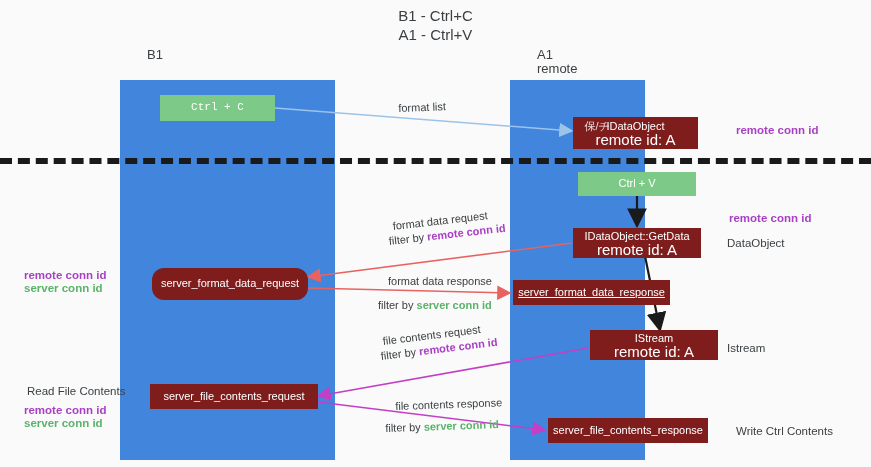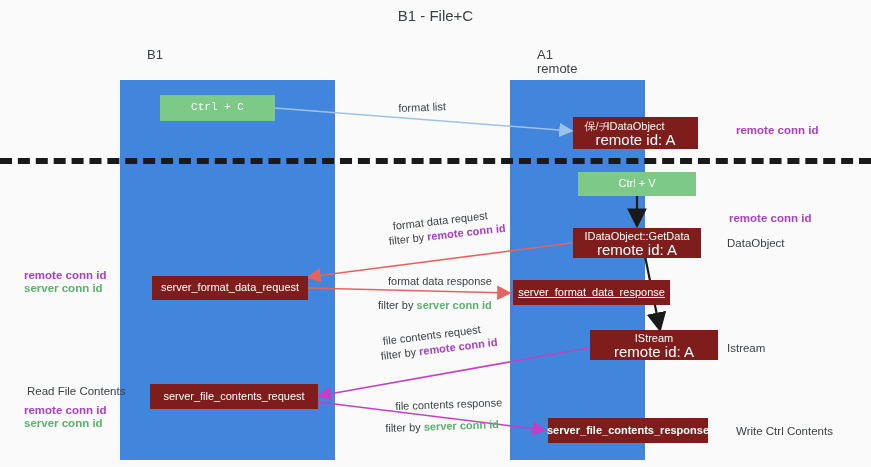--- a/index.html
+++ b/index.html
@@ -61,21 +61,22 @@
   }
 
   svg#edges{position:absolute;left:0;top:0;width:871px;height:467px;pointer-events:none;}
 </style>
 </head>
 <body>
 
 <div id="stage">
 
   <div class="title">
-    <div>B1 - File+C</div>
+    <div>B1 - Ctrl+C</div>
+    <div>A1 - Ctrl+V</div>
   </div>
 
   <div class="colhead" style="left:147px;top:48px;width:160px;">
     <div>B1</div>
   </div>
   <div class="colhead" style="left:537px;top:48px;width:160px;">
     <div>A1</div>
     <div>remote</div>
   </div>
 
@@ -129,38 +130,38 @@
 
   <div class="node green" style="left:578px;top:172px;width:118px;height:24px;">
     <div>Ctrl + V</div>
   </div>
 
   <div class="node orange" style="left:573px;top:228px;width:128px;height:30px;">
     <div>IDataObject::GetData</div>
     <div class="l2">remote id: A</div>
   </div>
 
-  <div class="node orange" style="left:152px;top:276px;width:156px;height:24px;">
+  <div class="node orange" style="left:152px;top:268px;width:156px;height:32px;border-radius:12px;">
     <div>server_format_data_request</div>
   </div>
 
   <div class="node orange" style="left:513px;top:280px;width:157px;height:25px;text-decoration:underline;">
     <div>server_format_data_response</div>
   </div>
 
   <div class="node orange" style="left:590px;top:330px;width:128px;height:30px;">
     <div>IStream</div>
     <div class="l2">remote id: A</div>
   </div>
 
   <div class="node orange" style="left:150px;top:384px;width:168px;height:25px;">
     <div>server_file_contents_request</div>
   </div>
 
-  <div class="node orange" style="left:548px;top:418px;width:160px;height:25px;font-weight:bold;">
+  <div class="node orange" style="left:548px;top:418px;width:160px;height:25px;">
     <div>server_file_contents_response</div>
   </div>
 
   <div class="elabel" style="left:398px;top:101px;transform:rotate(-2.2deg);">format list</div>
 
   <div class="elabel" style="left:392px;top:219px;transform:rotate(-6.5deg);">format data request</div>
   <div class="elabel" style="left:388px;top:234px;transform:rotate(-6.5deg);"><span>filter by </span><span class="hl-purple">remote conn id</span></div>
 
   <div class="elabel" style="left:388px;top:274px;transform:rotate(0deg);">format data response</div>
   <div class="elabel" style="left:378px;top:298px;transform:rotate(0deg);"><span>filter by </span><span class="hl-green">server conn id</span></div>

